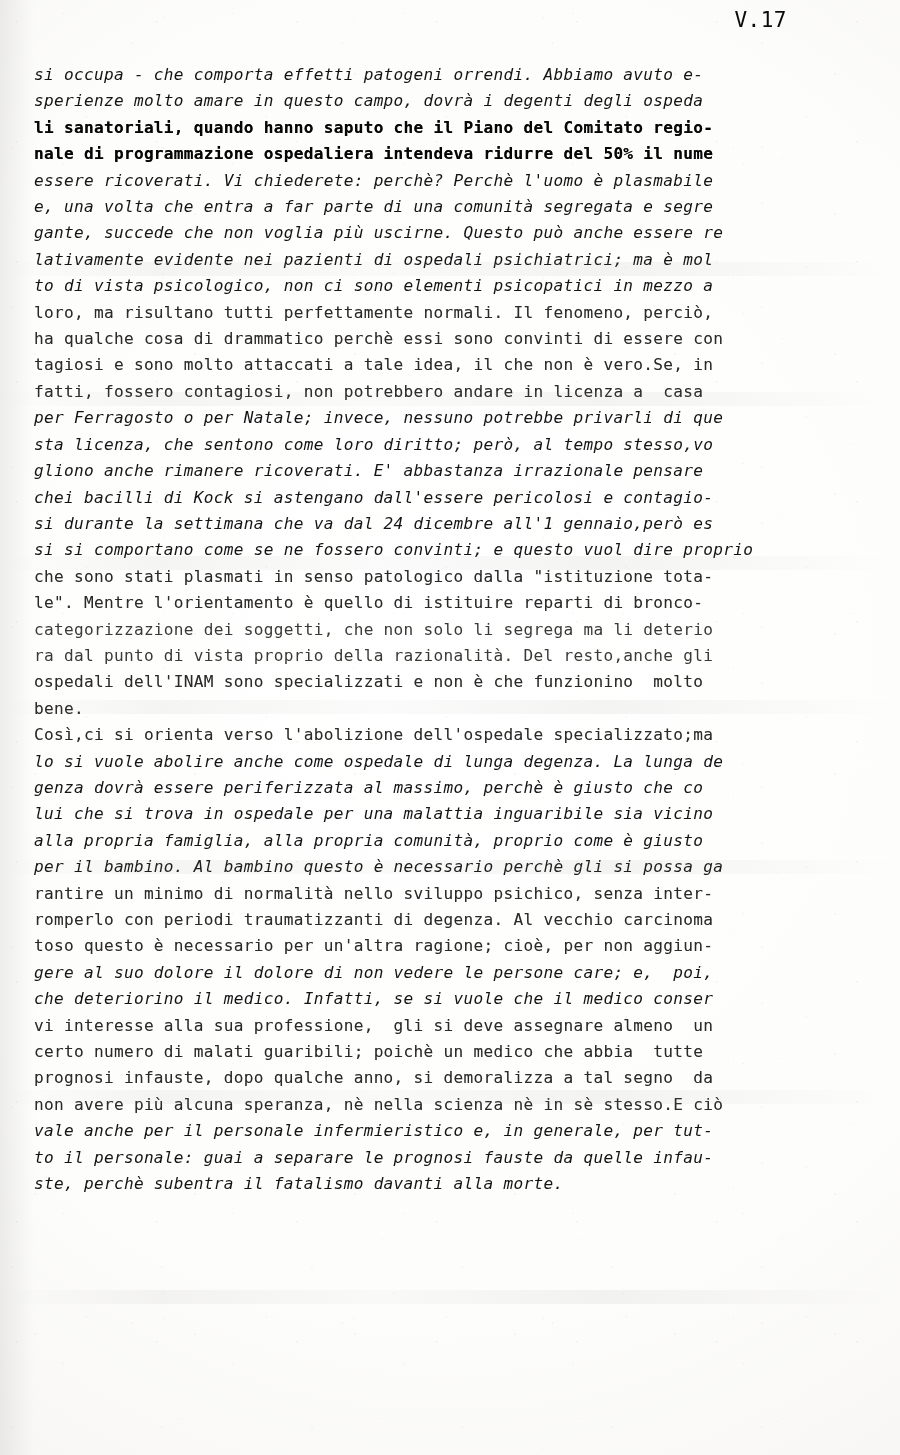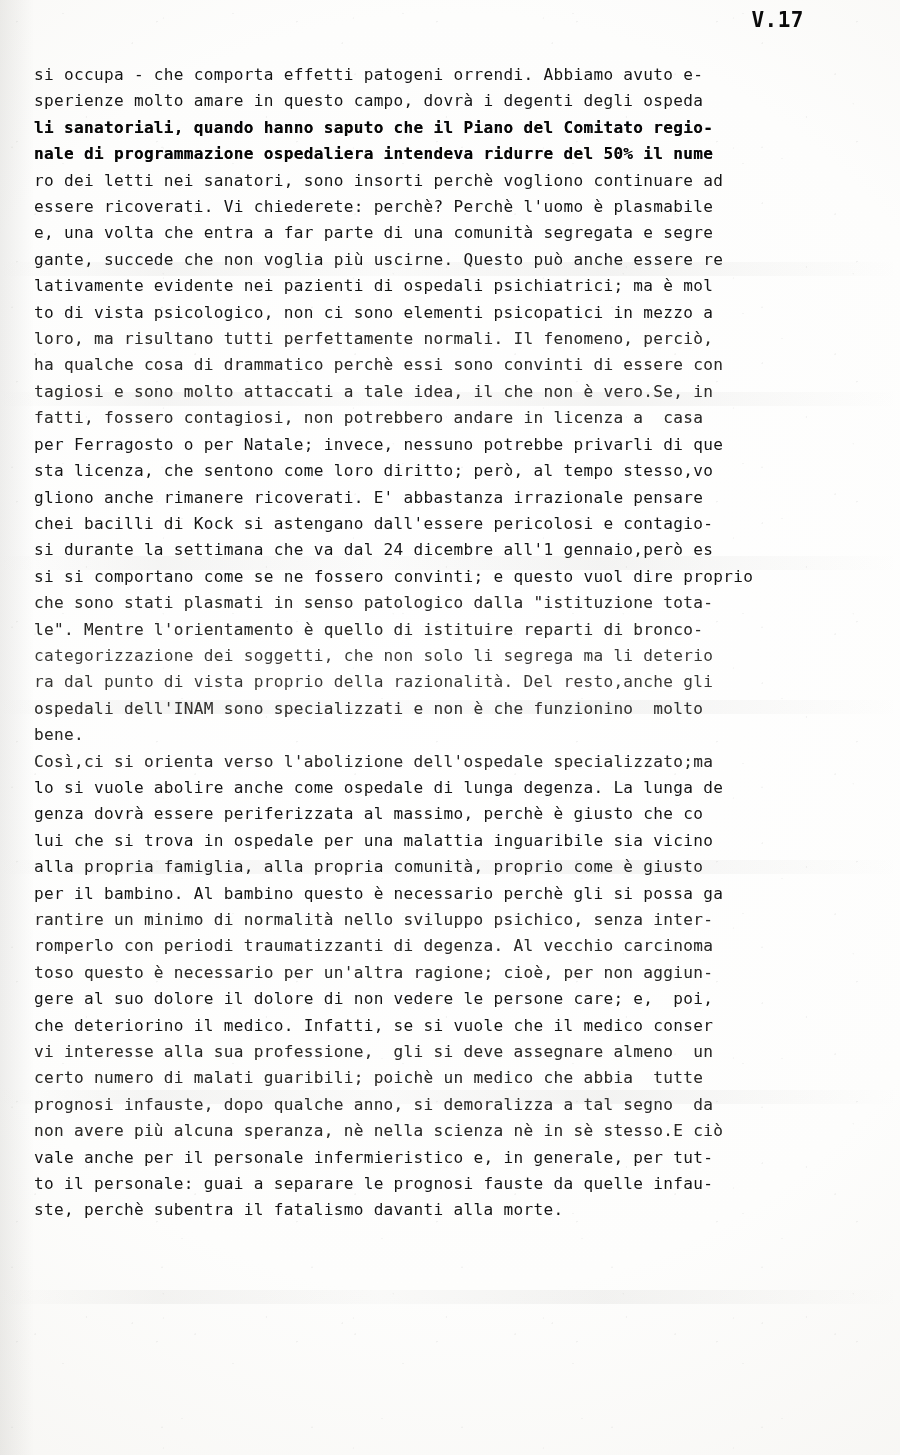--- a/index.html
+++ b/index.html
@@ -42,23 +42,23 @@
       radial-gradient(circle at 91% 88%, rgba(90,88,84,.15) 0 0.6px, transparent 1.0px),
       radial-gradient(circle at 8%  92%, rgba(90,88,84,.18) 0 0.6px, transparent 1.0px);
     background-size: 140px 120px, 170px 150px, 210px 160px, 190px 130px,
                      160px 140px, 230px 170px, 180px 150px, 200px 180px, 150px 160px;
   }
 
   
   .page-header {
     position: absolute;
     top: 8px;
-    right: 96px;
+    right: 113px;
     font-family: "DejaVu Sans Mono", "Liberation Mono", monospace;
-    font-weight: 700;
+    font-weight: 400;
     font-size: 21px;
     letter-spacing: .5px;
     color: #0b0b0b;
   }
 
   
   .body-text {
     position: absolute;
     left: 34px;
     top: 62px;
@@ -75,21 +75,21 @@
     font-family: "DejaVu Sans Mono", "Liberation Mono", monospace;
     font-size: 16.1px;
     line-height: 26.4px;
     letter-spacing: 0.30px;
     color: #111111;
     text-rendering: optimizeLegibility;
   }
 
   
   .ink-dark   { color: #060606; font-weight: 600; text-shadow: 0 0 .45px rgba(0,0,0,.55); }
-  .ink-mid    { color: #141414; }
+  .ink-mid    { color: #141414; font-style: italic; }
   .ink-light  { color: #2b2a28; text-shadow: 0 0 .25px rgba(120,118,114,.4); }
   .ink-faded  { color: #3a3936; }
 
   
   .smudge {
     position: absolute;
     left: 0; right: 0;
     height: 14px;
     pointer-events: none;
     background: linear-gradient(90deg,
@@ -126,21 +126,20 @@
 
   <div class="page-header">V.17</div>
 
   <div class="body-text">
 
     <p class="para">
       <span class="line ink-mid">si occupa - che comporta effetti patogeni orrendi. Abbiamo avuto e-</span>
       <span class="line ink-mid">sperienze molto amare in questo campo, dovrà i degenti degli ospeda</span>
       <span class="line ink-dark">li sanatoriali, quando hanno saputo che il Piano del Comitato regio-</span>
       <span class="line ink-dark">nale di programmazione ospedaliera intendeva ridurre del 50% il nume</span>
-      <span class="line ink-mid">ro dei letti nei sanatori, sono insorti perchè vogliono continuare ad</span>
       <span class="line ink-mid">essere ricoverati. Vi chiederete: perchè? Perchè l'uomo è plasmabile</span>
       <span class="line ink-mid">e, una volta che entra a far parte di una comunità segregata e segre</span>
       <span class="line ink-mid">gante, succede che non voglia più uscirne. Questo può anche essere re</span>
       <span class="line ink-mid">lativamente evidente nei pazienti di ospedali psichiatrici; ma è mol</span>
       <span class="line ink-mid">to di vista psicologico, non ci sono elementi psicopatici in mezzo a</span>
       <span class="line ink-light">loro, ma risultano tutti perfettamente normali. Il fenomeno, perciò,</span>
       <span class="line ink-light">ha qualche cosa di drammatico perchè essi sono convinti di essere con</span>
       <span class="line ink-light">tagiosi e sono molto attaccati a tale idea, il che non è vero.Se, in</span>
       <span class="line ink-light">fatti, fossero contagiosi, non potrebbero andare in licenza a  casa</span>
       <span class="line ink-mid">per Ferragosto o per Natale; invece, nessuno potrebbe privarli di que</span>

